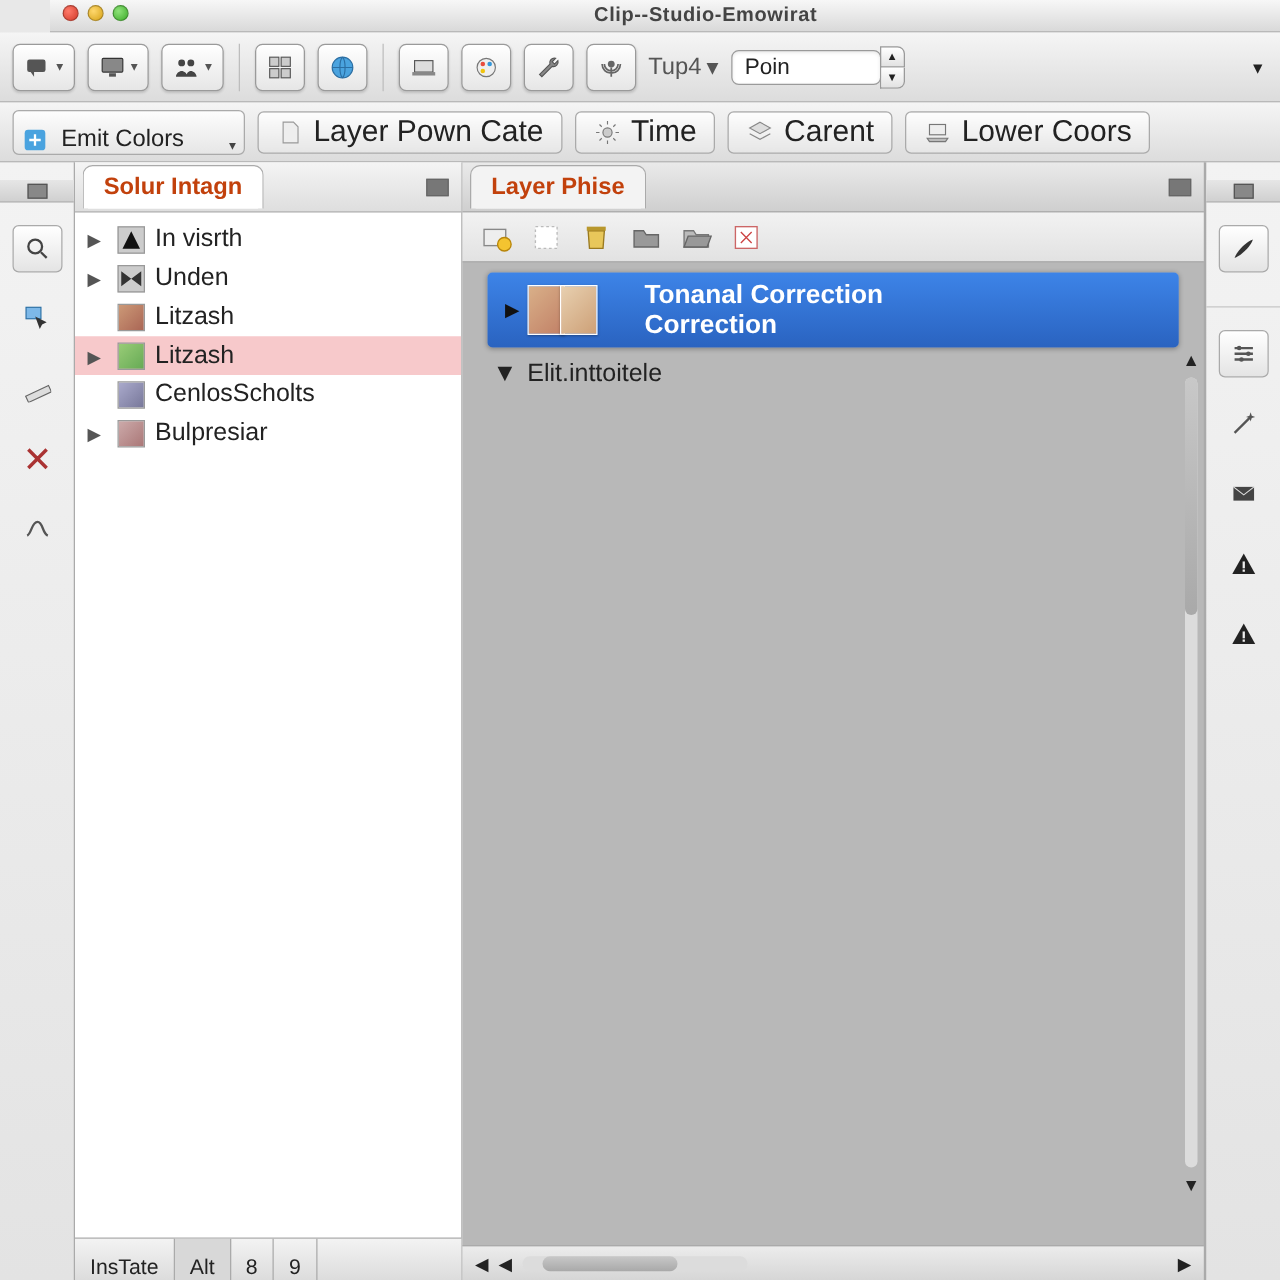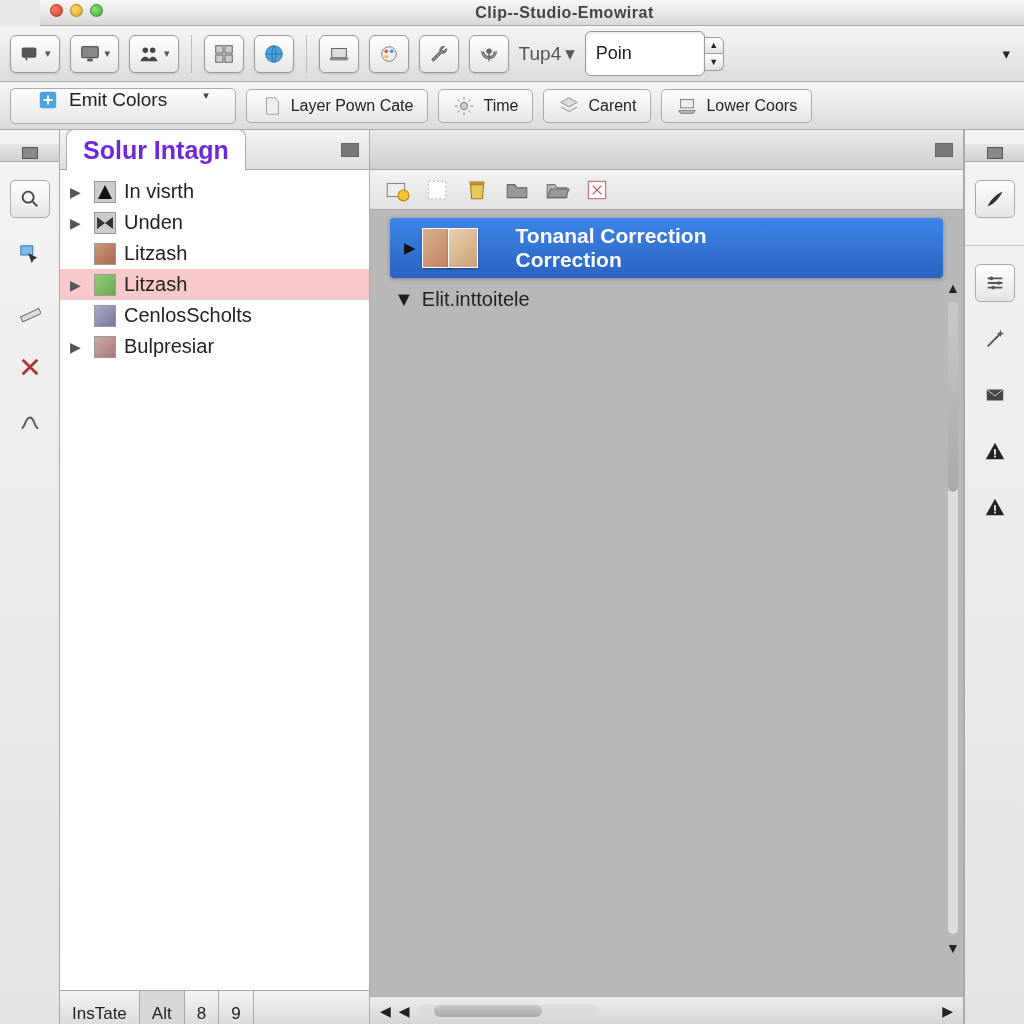--- a/index.html
+++ b/index.html
@@ -14,39 +14,39 @@
   .titlebar .title{ flex:1; text-align:center; font-weight:600; color:#444; font-size:16px; letter-spacing:.5px;}
   
   .toolbar, .toolbar2 { background:linear-gradient(#f5f5f5,#dcdcdc); border-bottom:1px solid #aaa; display:flex; align-items:center; padding:6px 10px; gap:10px; }
   .toolbar { height:56px; }
   .toolbar2 { height:48px; }
   .tbtn { height:38px; min-width:38px; background:linear-gradient(#fff,#e6e6e6); border:1px solid #9a9a9a; border-radius:6px; display:flex; align-items:center; justify-content:center; box-shadow:0 1px 0 #fff inset,0 1px 2px rgba(0,0,0,.15); padding:0 8px; gap:4px;}
   .tbtn .caret{font-size:11px;color:#555;}
   .sep{ width:1px; height:38px; background:#bdbdbd; margin:0 2px;}
   .icon { width:22px; height:22px; display:inline-block; }
   .icon svg{width:100%;height:100%;}
-  .tfield{ height:45px; background:#fff; border:1px solid #9a9a9a; border-radius:6px; display:flex; align-items:center; padding:0 10px; font-size:18px; min-width:120px; box-shadow:inset 0 1px 3px rgba(0,0,0,.1);}
+  .tfield{ height:28px; background:#fff; border:1px solid #9a9a9a; border-radius:6px; display:flex; align-items:center; padding:0 10px; font-size:18px; min-width:120px; box-shadow:inset 0 1px 3px rgba(0,0,0,.1);}
   .stepper{ display:flex; flex-direction:column; margin-left:-1px;}
   .stepper div{width:20px;height:17px;background:linear-gradient(#fff,#e2e2e2);border:1px solid #9a9a9a;display:flex;align-items:center;justify-content:center;font-size:9px;}
   .stepper div:first-child{border-radius:0 6px 0 0;}
   .stepper div:last-child{border-radius:0 0 6px 0;border-top:none;}
-  .tab2{ height:18px; background:linear-gradient(#fdfdfd,#e6e6e6); border:1px solid #aaa; border-radius:5px; display:flex; align-items:center; padding:16px 14px; gap:8px; font-size:16px;}
-  .drop2{ height:36px; background:linear-gradient(#fdfdfd,#e6e6e6); border:1px solid #aaa; border-radius:5px; display:flex; align-items:flex-start; padding:0 26px; gap:10px; font-size:19px;}
+  .tab2{ height:18px; background:linear-gradient(#fdfdfd,#e6e6e6); border:1px solid #aaa; border-radius:5px; display:flex; align-items:center; padding:16px 14px; gap:8px; font-size:24px;}
+  .drop2{ height:36px; background:linear-gradient(#fdfdfd,#e6e6e6); border:1px solid #aaa; border-radius:5px; display:flex; align-items:flex-end; padding:0 6px; gap:10px; font-size:19px;}
   .drop2 .dc{font-size:11px;color:#444;}
   
   .body { display:flex; height:calc(1024px - 26px - 56px - 48px); }
   .leftbar, .rightbar { width:60px; background:linear-gradient(#f3f3f3,#e3e3e3); border-right:1px solid #aaa; display:flex; flex-direction:column; align-items:center; padding-top:14px; gap:18px;}
   .rightbar{border-left:1px solid #aaa;border-right:none;}
   .sidebtn{ width:40px; height:38px; background:linear-gradient(#fff,#e4e4e4); border:1px solid #aaa; border-radius:5px; display:flex; align-items:center; justify-content:center; box-shadow:0 1px 0 #fff inset;}
   .sidebtn.f{background:transparent;border:none;box-shadow:none;}
   .stripgap{height:10px;width:100%;border-bottom:1px solid #c6c6c6;}
   
   .leftpanel{ width:310px; background:#fff; border-right:1px solid #aaa; display:flex; flex-direction:column; position:relative;}
   .panel-tab{ height:40px; background:linear-gradient(#f4f4f4,#dedede); border-bottom:1px solid #aaa; display:flex; align-items:center; }
-  .panel-tab .tab{ background:#fff; border:1px solid #aaa; border-bottom:none; border-radius:8px 8px 0 0; padding:6px 16px; margin-left:6px; font-size:25px; font-weight:600; color:#6d28d9;}
+  .panel-tab .tab{ background:#fff; border:1px solid #aaa; border-bottom:none; border-radius:8px 8px 0 0; padding:6px 16px; margin-left:6px; font-size:19px; font-weight:600; color:#c2410c;}
   .panel-tab .spacer{flex:1;}
   .panel-tab .mini{width:18px;height:14px;border:1px solid #666;margin-right:10px;background:#777;}
   .tree{ flex:1; overflow:auto; padding:6px 0;}
   .node{ display:flex; align-items:center; gap:8px; padding:4px 10px 4px 10px; font-size:20px;}
   .node .arrow{width:16px;font-size:14px;color:#555;}
   .node .thumb{width:22px;height:22px;background:#ccc;border:1px solid #999;display:flex;align-items:center;justify-content:center;}
   .node.sel{ background:#f7c9cb;}
   .bottom-tabs{ height:34px; background:linear-gradient(#f3f3f3,#dcdcdc); border-top:1px solid #aaa; display:flex; align-items:stretch; font-size:17px;}
   .bottom-tabs div{border-right:1px solid #aaa;display:flex;align-items:flex-end;justify-content:center;padding:0 12px;}
   
@@ -297,20 +297,21 @@
           <span>8</span>
         </div>
       <div>
           <span>9</span>
         </div>
     </div>
   </div>
 
   <div class="mainpanel">
     <div class="panel-tab">
+      <div class="tab" style="background:#f3f3f3"><span>Layer Phise</span></div>
       <div class="spacer"></div>
       <div class="mini"></div>
     </div>
     <div class="layer-tools">
       <span class="ti">
           <svg viewBox="0 0 24 24">
             <rect x="3" y="6" width="16" height="12" fill="#eee" stroke="#888"></rect>
             <circle cx="18" cy="17" r="5" fill="#f4c430" stroke="#b8860b"></circle>
           </svg>
         </span>

